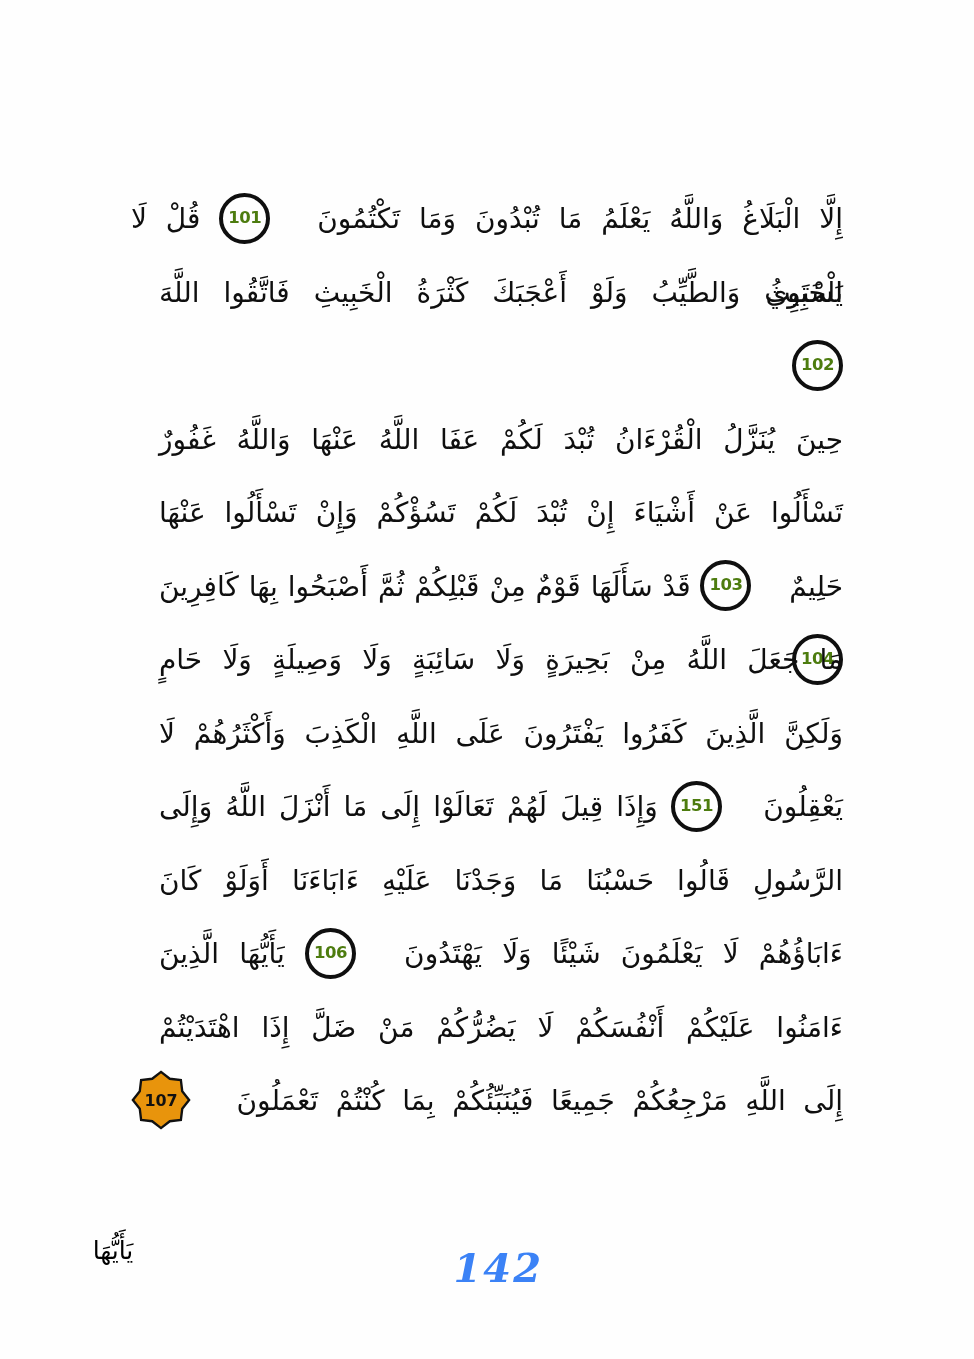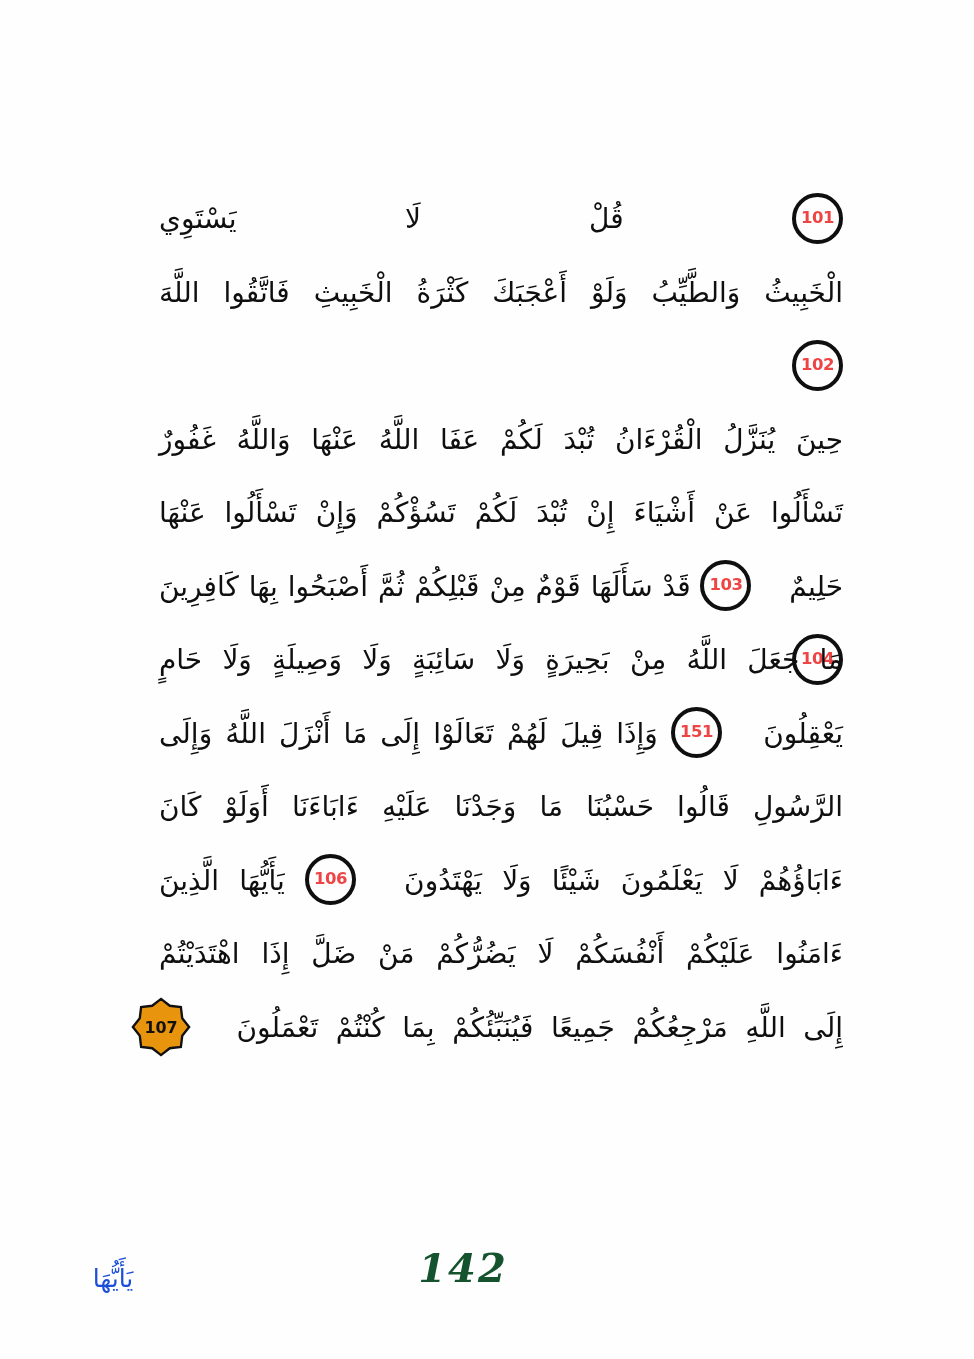--- a/index.html
+++ b/index.html
@@ -48,21 +48,21 @@
     border: 4px solid #0f0f0f;
     border-radius: 50%;
     background: #fefefe;
     vertical-align: middle;
     margin-bottom: 4px;
   }
   .verse-marker.circle .marker-num {
     font-size: 16.5px;
     font-weight: bold;
     letter-spacing: -0.5px;
-    color: #ef4444;
+    color: #4d7c0f;
     line-height: 1;
     direction: ltr;
   }
   .verse-marker.star8 {
     display: inline-block;
     width: 60px;
     height: 60px;
     vertical-align: middle;
     margin-bottom: 4px;
     text-decoration: underline;
@@ -76,57 +76,57 @@
   }
   .catchword {
     position: absolute;
     left: 68px;
     top: 1236px;
     width: 90px;
     direction: rtl;
     text-align: center;
     font-size: 25px;
     font-weight: 500;
-    color: #1d4ed8;
-    margin-top: 28px;
+    color: #000000;
   }
   .page-number {
     position: absolute;
     left: 383px;
     top: 1244px;
     width: 160px;
-    text-align: center;
+    text-align: right;
     font-size: 40px;
     font-weight: bold;
     font-style: italic;
     letter-spacing: 2px;
-    color: #14532d;
+    color: #3b82f6;
     font-family: "DejaVu Serif", serif;
   }
 </style>
 </head>
 <body>
 
 <div class="page">
   <main class="text-block" id="text-block">
-      <div class="line"> <span class="verse-marker circle">
+      <div class="line"><span class="ayah-text">إِلَّا الْبَلَاغُ وَاللَّهُ يَعْلَمُ مَا تُبْدُونَ وَمَا تَكْتُمُونَ</span> <span class="verse-marker circle">
           <span class="marker-num">101</span>
         </span> <span class="ayah-text">قُلْ لَا يَسْتَوِي</span></div>
       <div class="line"><span class="ayah-text">الْخَبِيثُ وَالطَّيِّبُ وَلَوْ أَعْجَبَكَ كَثْرَةُ الْخَبِيثِ فَاتَّقُوا اللَّهَ</span></div>
       <div class="line"> <span class="verse-marker circle">
           <span class="marker-num">102</span>
         </span> </div>
       <div class="line"><span class="ayah-text">حِينَ يُنَزَّلُ الْقُرْءَانُ تُبْدَ لَكُمْ عَفَا اللَّهُ عَنْهَا وَاللَّهُ غَفُورٌ</span></div>
       <div class="line"><span class="ayah-text">تَسْأَلُوا عَنْ أَشْيَاءَ إِنْ تُبْدَ لَكُمْ تَسُؤْكُمْ وَإِنْ تَسْأَلُوا عَنْهَا</span></div>
       <div class="line"><span class="ayah-text">حَلِيمٌ</span> <span class="verse-marker circle">
           <span class="marker-num">103</span>
         </span> <span class="ayah-text">قَدْ سَأَلَهَا قَوْمٌ مِنْ قَبْلِكُمْ ثُمَّ أَصْبَحُوا بِهَا كَافِرِينَ</span> <span class="verse-marker circle">
           <span class="marker-num">104</span>
         </span></div>
       <div class="line"><span class="ayah-text">مَا جَعَلَ اللَّهُ مِنْ بَحِيرَةٍ وَلَا سَائِبَةٍ وَلَا وَصِيلَةٍ وَلَا حَامٍ</span></div>
+      <div class="line"><span class="ayah-text">وَلَكِنَّ الَّذِينَ كَفَرُوا يَفْتَرُونَ عَلَى اللَّهِ الْكَذِبَ وَأَكْثَرُهُمْ لَا</span></div>
       <div class="line"><span class="ayah-text">يَعْقِلُونَ</span> <span class="verse-marker circle">
           <span class="marker-num">151</span>
         </span> <span class="ayah-text">وَإِذَا قِيلَ لَهُمْ تَعَالَوْا إِلَى مَا أَنْزَلَ اللَّهُ وَإِلَى</span></div>
       <div class="line"><span class="ayah-text">الرَّسُولِ قَالُوا حَسْبُنَا مَا وَجَدْنَا عَلَيْهِ ءَابَاءَنَا أَوَلَوْ كَانَ</span></div>
       <div class="line"><span class="ayah-text">ءَابَاؤُهُمْ لَا يَعْلَمُونَ شَيْئًا وَلَا يَهْتَدُونَ</span> <span class="verse-marker circle">
           <span class="marker-num">106</span>
         </span> <span class="ayah-text">يَأَيُّهَا الَّذِينَ</span></div>
       <div class="line"><span class="ayah-text">ءَامَنُوا عَلَيْكُمْ أَنْفُسَكُمْ لَا يَضُرُّكُمْ مَنْ ضَلَّ إِذَا اهْتَدَيْتُمْ</span></div>
       <div class="line"><span class="ayah-text">إِلَى اللَّهِ مَرْجِعُكُمْ جَمِيعًا فَيُنَبِّئُكُمْ بِمَا كُنْتُمْ تَعْمَلُونَ</span> <span class="verse-marker star8"><svg viewBox="0 0 64 64" width="60" height="60">
             <polygon points="32.00,2.00 41.38,9.36 53.21,10.79 54.64,22.62 62.00,32.00 54.64,41.38 53.21,53.21 41.38,54.64 32.00,62.00 22.62,54.64 10.79,53.21 9.36,41.38 2.00,32.00 9.36,22.62 10.79,10.79 22.62,9.36" fill="#e8940c" stroke="#111111" stroke-width="2.5"></polygon>

